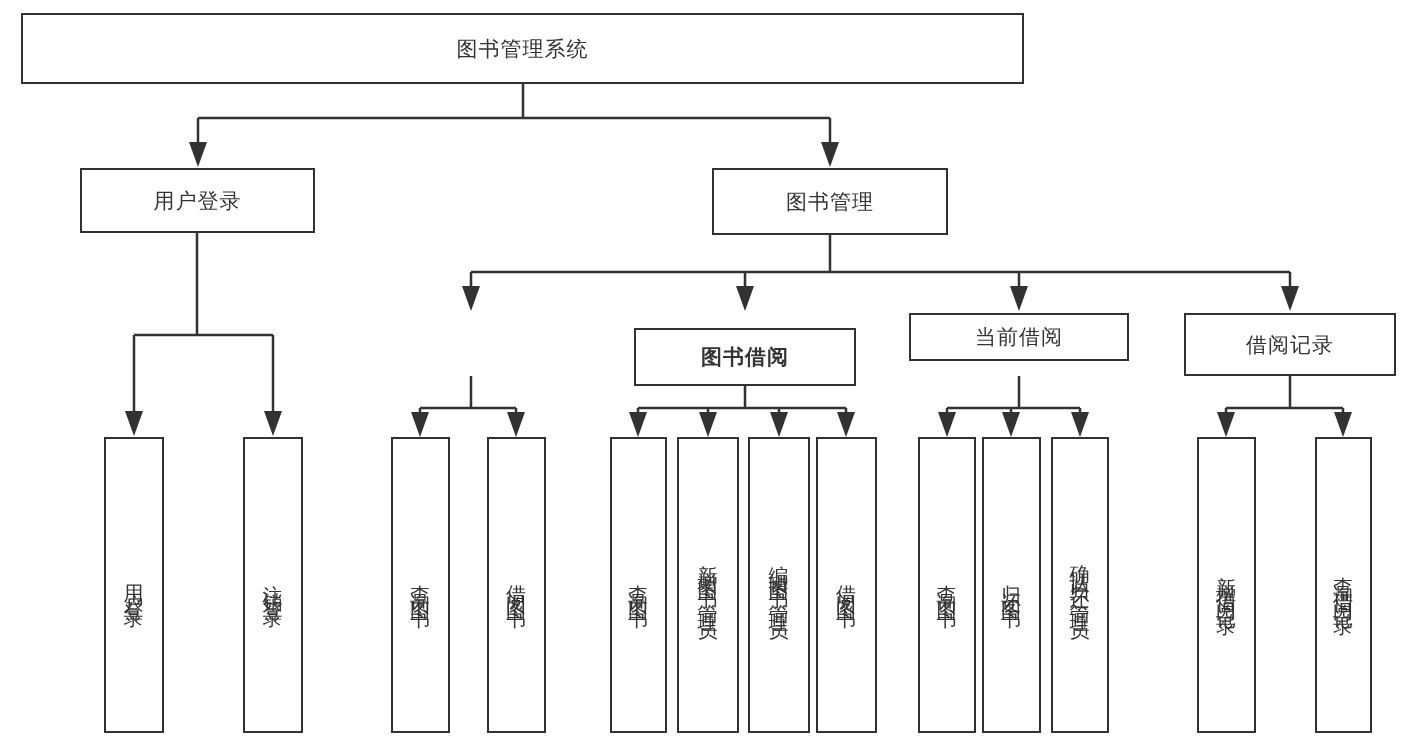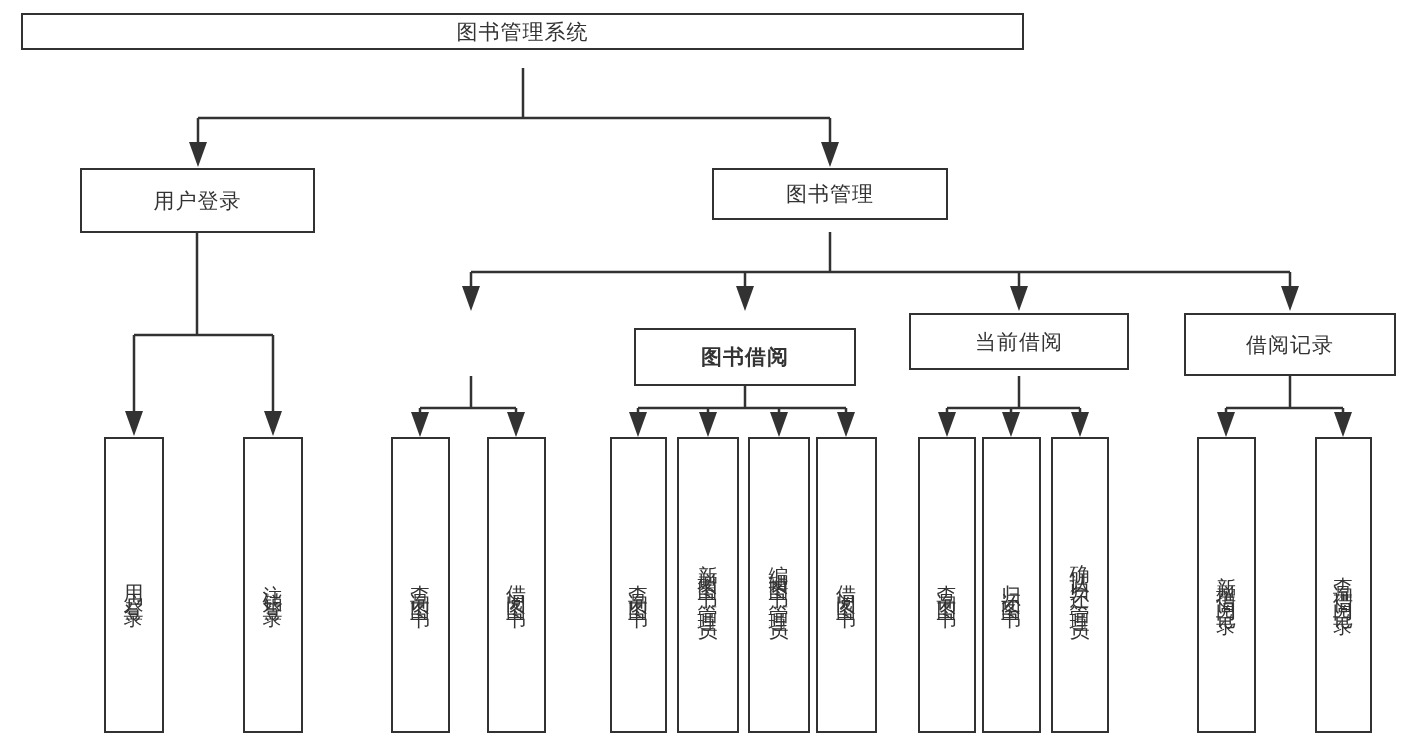--- a/index.html
+++ b/index.html
@@ -103,27 +103,27 @@
 
     <g fill="none" stroke="#323232" stroke-width="2.5">
       <path d="M1290 376 V408 M1226 408 H1343 M1226 408 V413 M1343 408 V413"></path>
     </g>
     <g fill="#323232" stroke="none">
       <polygon points="1217,412 1235,412 1226,437"></polygon>
       <polygon points="1334,412 1352,412 1343,437"></polygon>
     </g>
   </svg>
 
-  <div class="box hbox" style="left:21px; top:13px; width:1003px; height:37px;">图书管理系统</div>
+  <div class="box hbox" style="left:21px; top:13px; width:1003px; height:71px;">图书管理系统</div>
 
   <div class="box hbox" style="left:80px; top:168px; width:235px; height:65px;">用户登录</div>
-  <div class="box hbox" style="left:712px; top:168px; width:236px; height:52px;">图书管理</div>
+  <div class="box hbox" style="left:712px; top:168px; width:236px; height:67px;">图书管理</div>
 
   <div class="box hbox" style="left:634px; top:328px; width:222px; height:58px;font-weight:bold;">图书借阅</div>
-  <div class="box hbox" style="left:909px; top:313px; width:220px; height:57px;">当前借阅</div>
+  <div class="box hbox" style="left:909px; top:313px; width:220px; height:48px;">当前借阅</div>
   <div class="box hbox" style="left:1184px; top:313px; width:212px; height:63px;">借阅记录</div>
 
   <div class="box vbox" style="left:104px; top:437px; width:60px; height:296px;">用户登录</div>
   <div class="box vbox" style="left:243px; top:437px; width:60px; height:296px;">注销登录</div>
 
   <div class="box vbox" style="left:391px; top:437px; width:59px; height:296px;">查询图书</div>
   <div class="box vbox" style="left:487px; top:437px; width:59px; height:296px;">借阅图书</div>
 
   <div class="box vbox" style="left:610px; top:437px; width:57px; height:296px;">查询图书</div>
   <div class="box vbox" style="left:677px; top:437px; width:62px; height:296px;">新增图书（管理员）</div>

